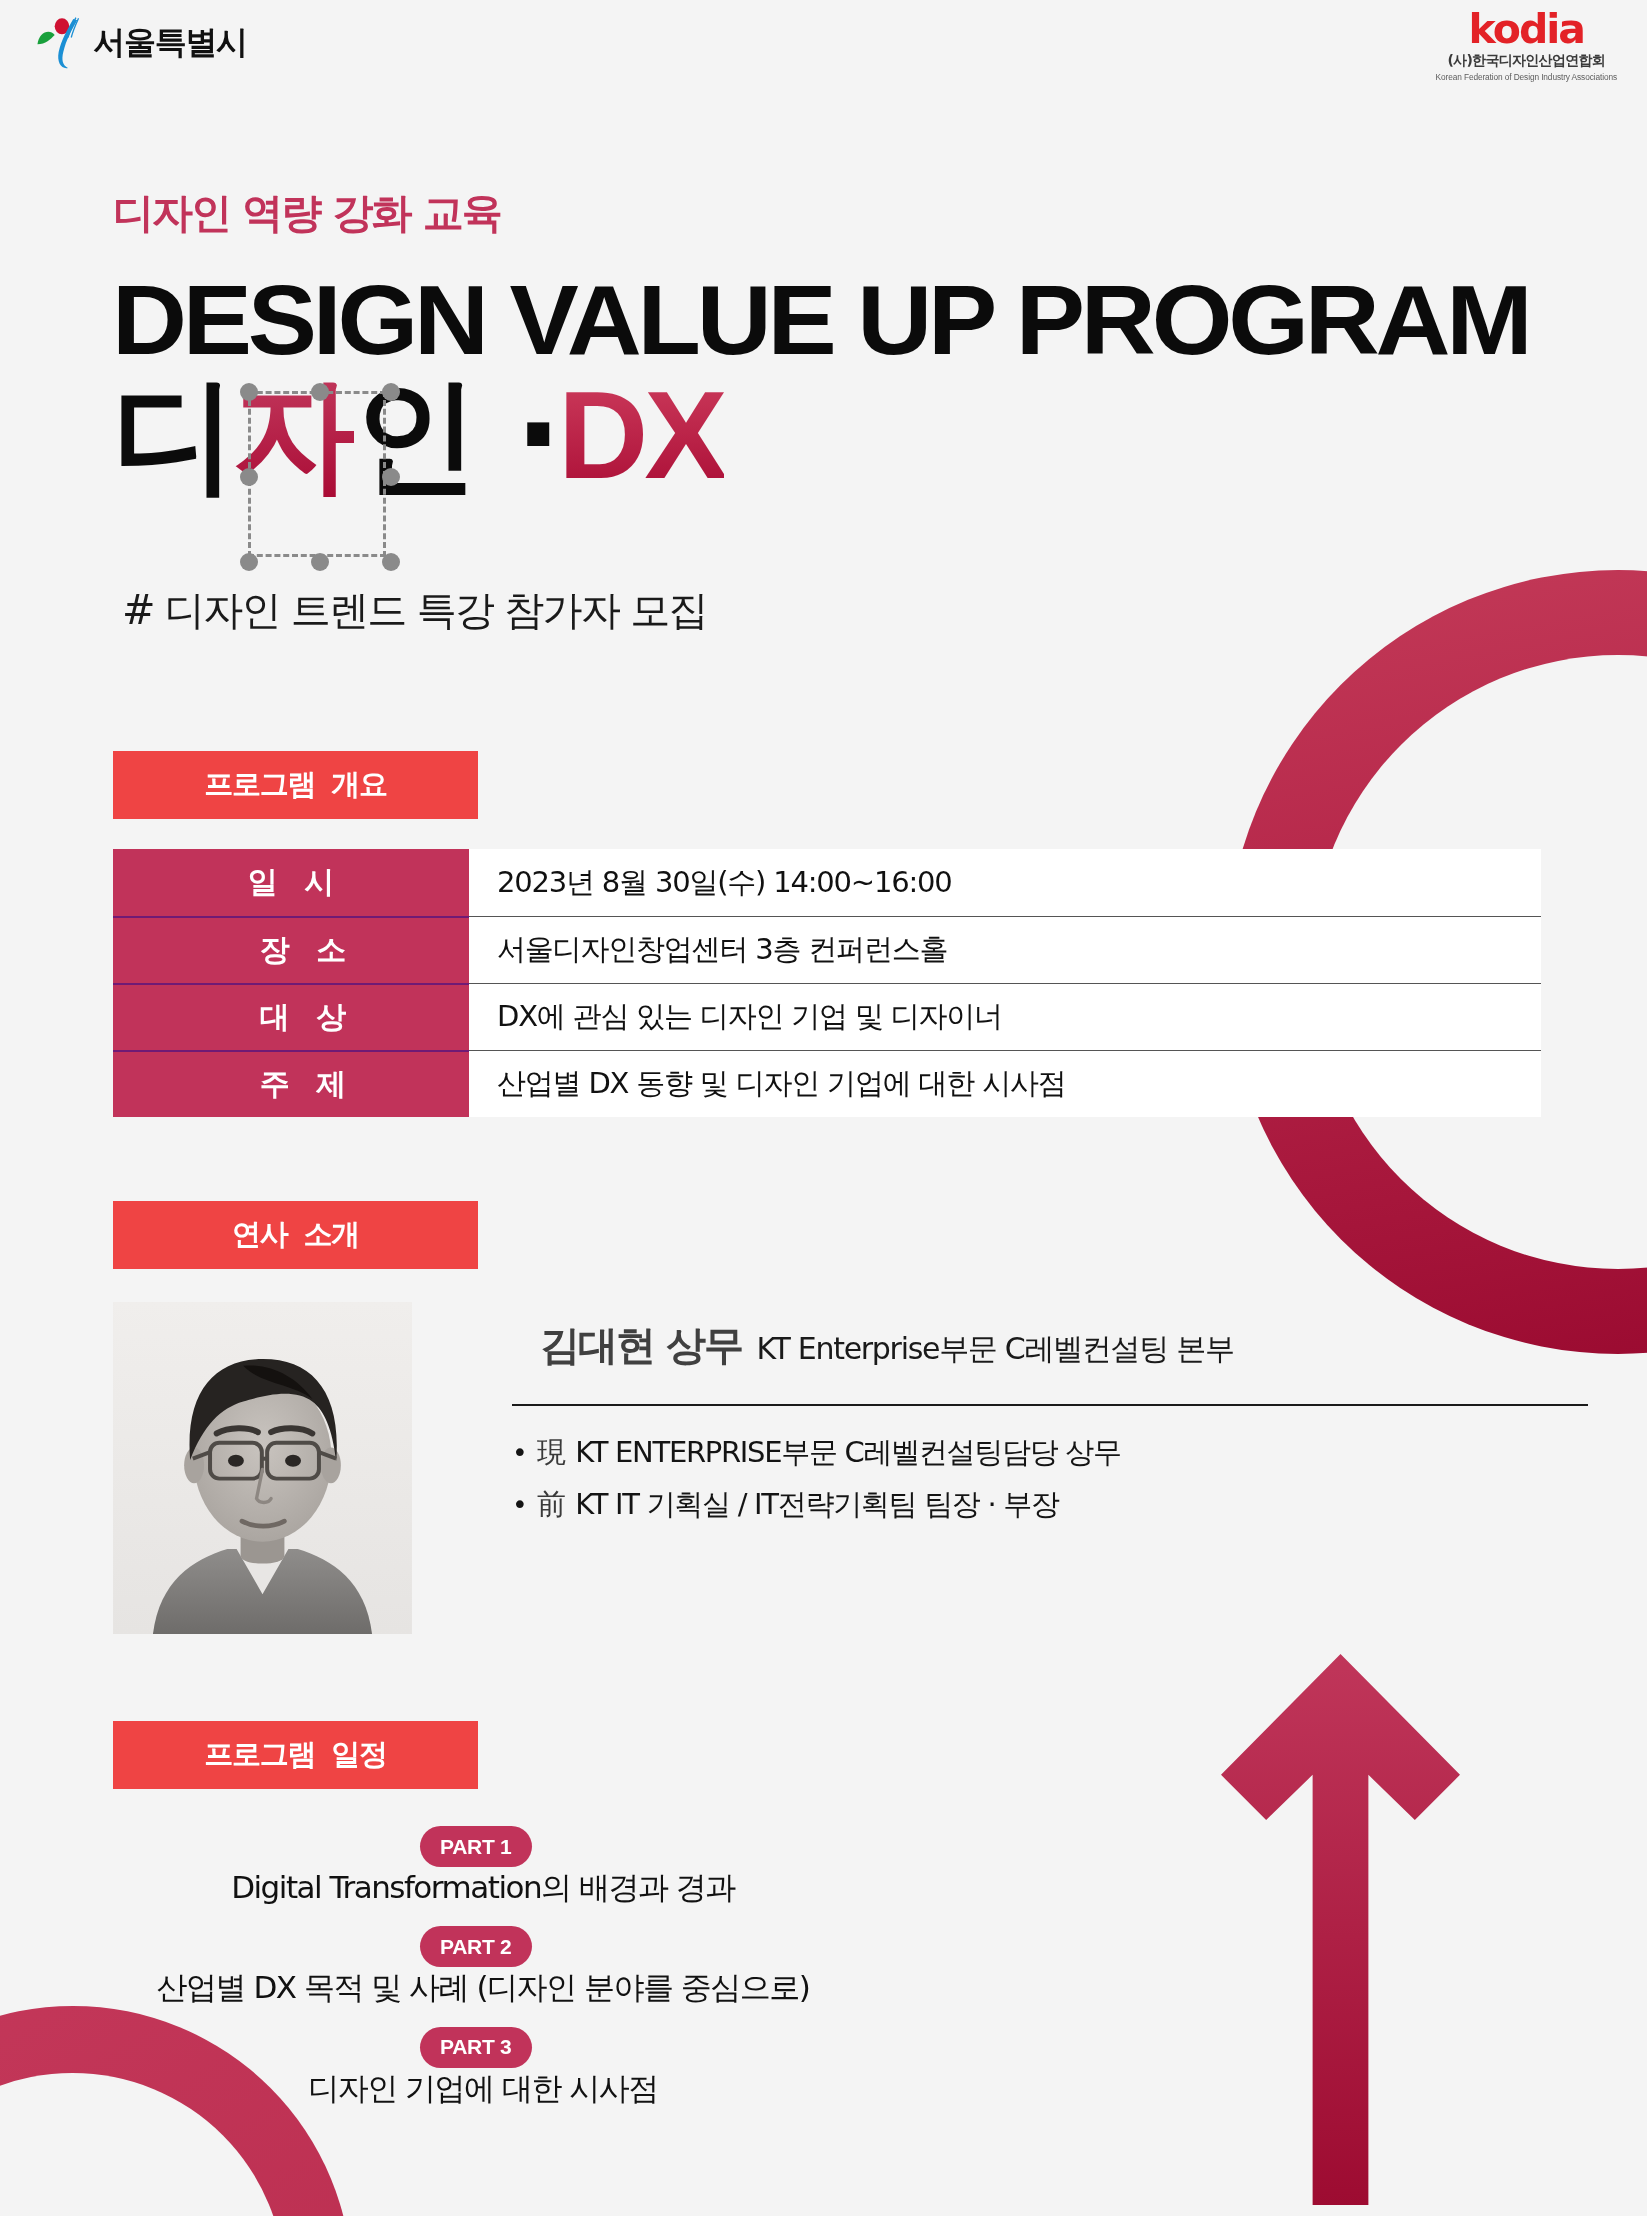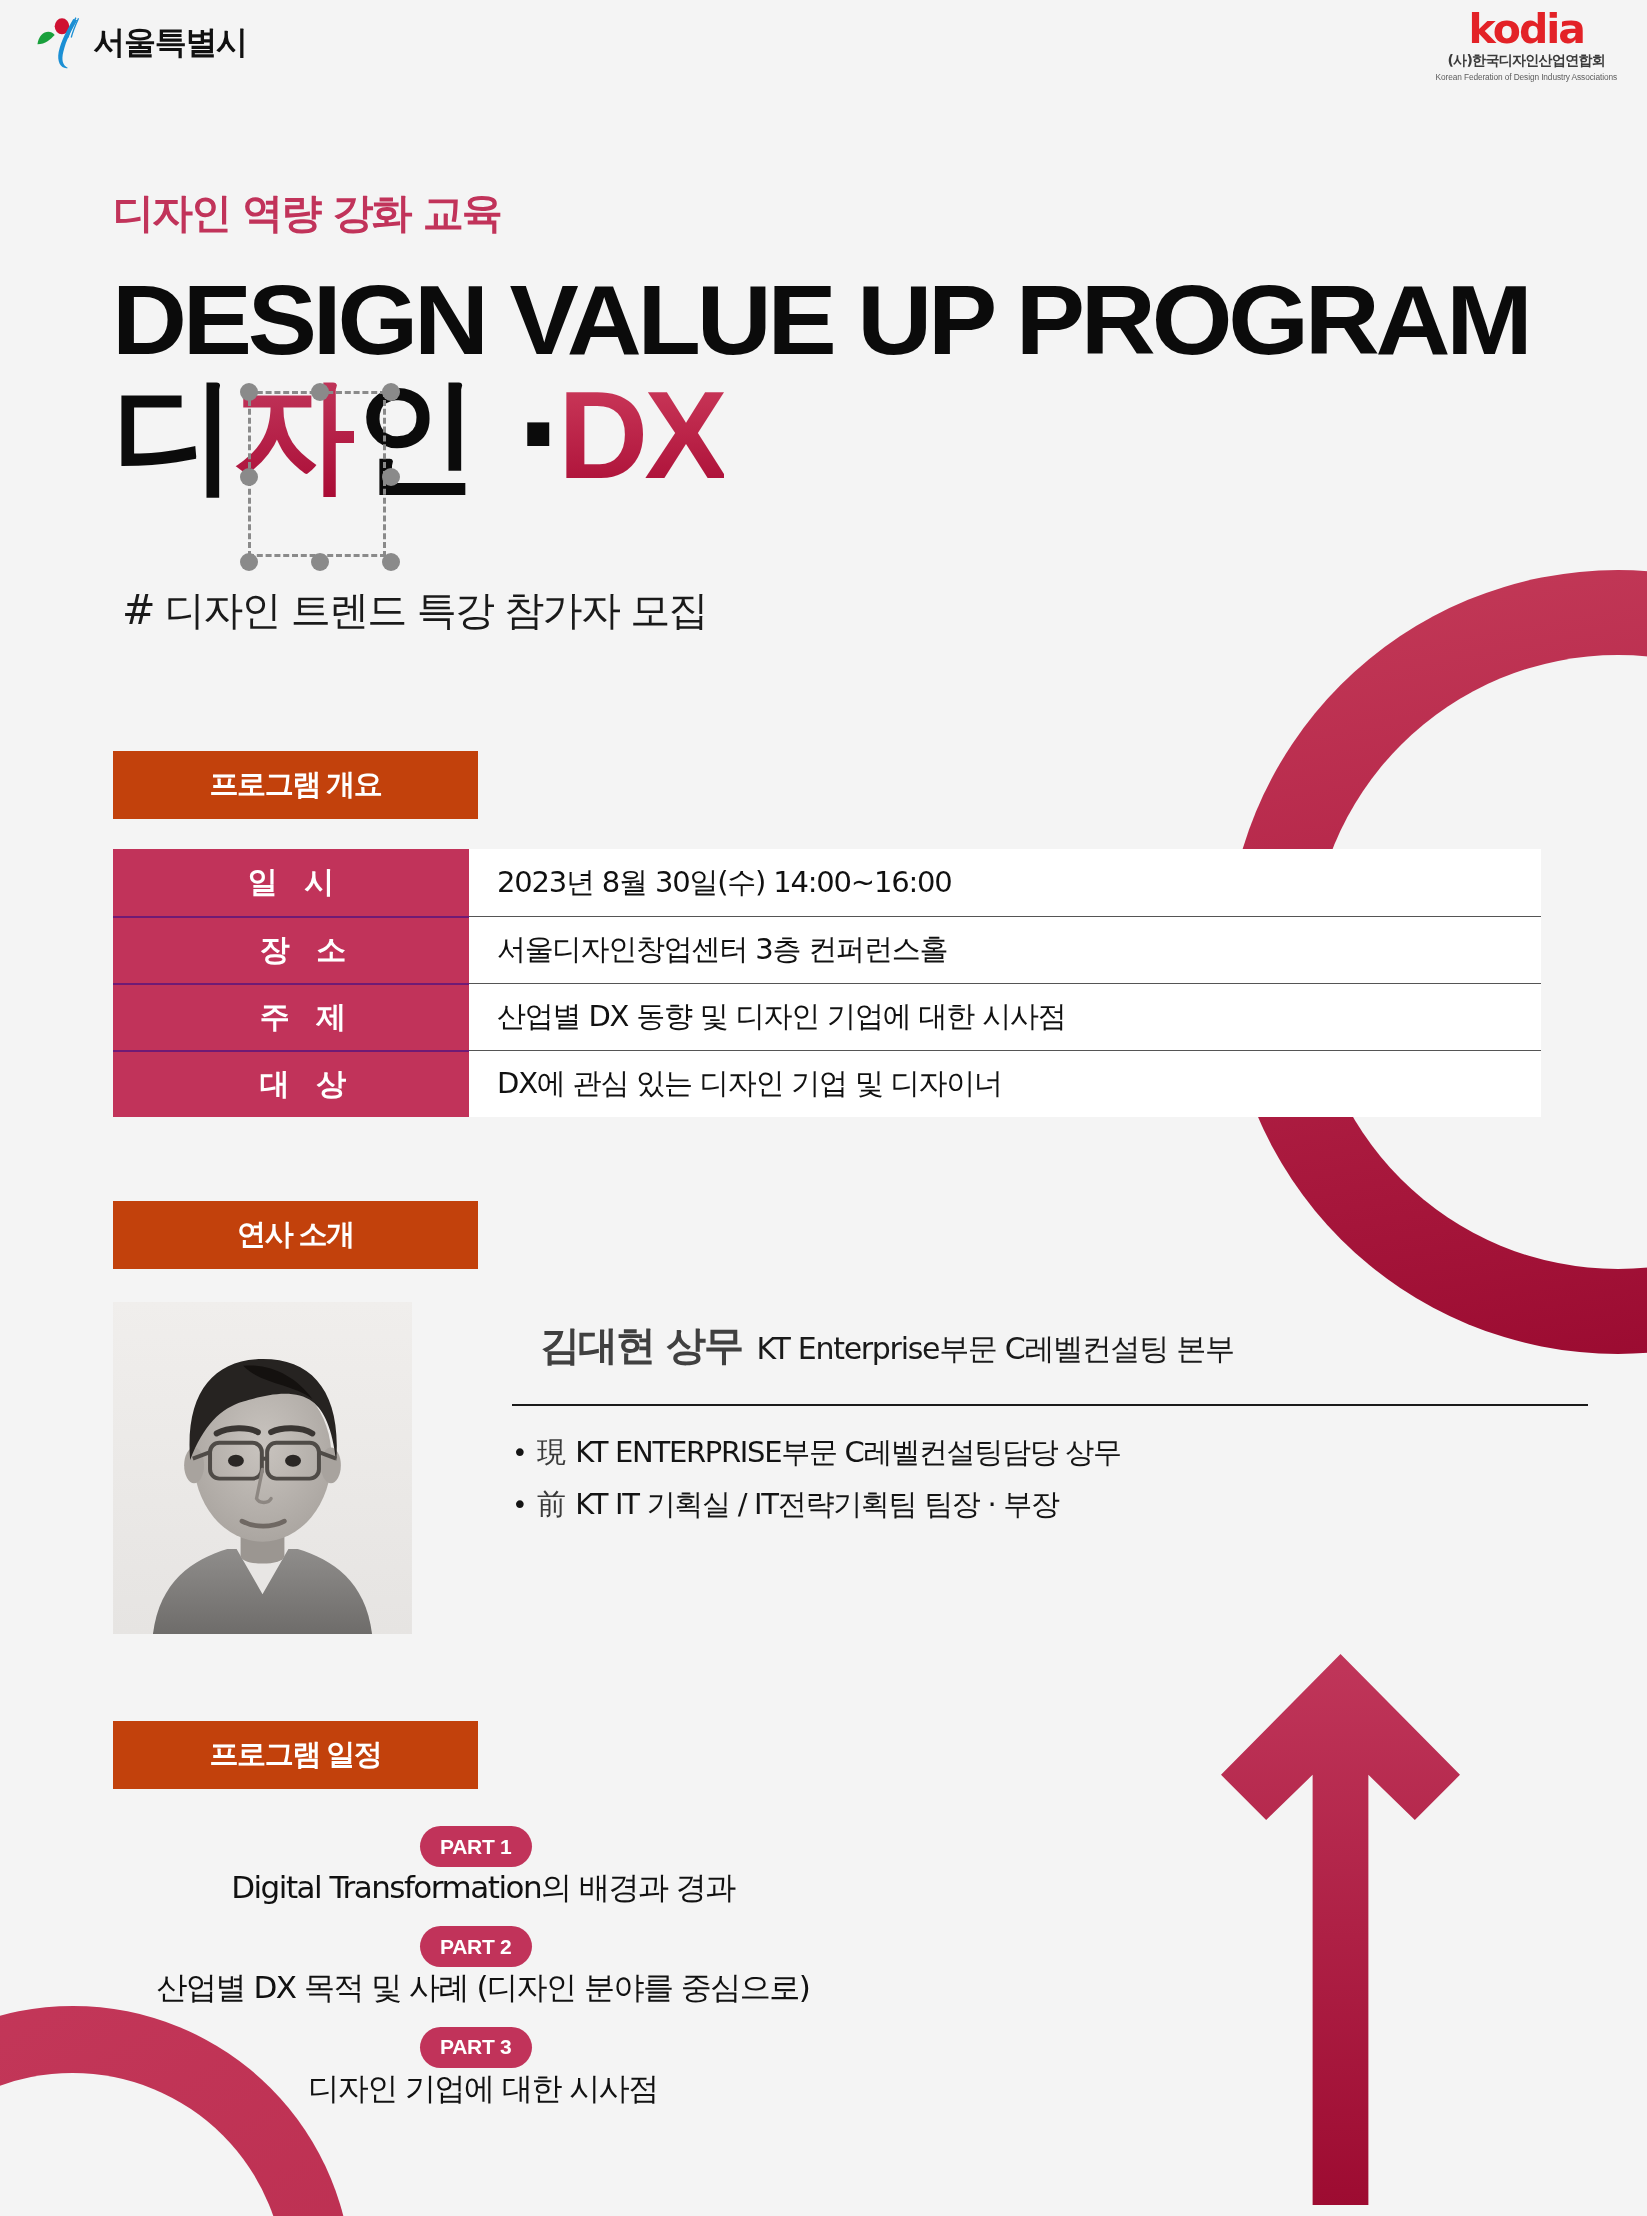--- a/index.html
+++ b/index.html
@@ -110,24 +110,24 @@
   }
 
   .subtitle {
     position:absolute; left:122px; top:583px;
     font-size:40px; color:#1a1a1a; letter-spacing:-1.7px;
     font-family:"DejaVu Sans", sans-serif;
   }
 
   
   .chip {
-    position:absolute; background:#c2410c; color:#fff;
+    position:absolute; background:#ef4444; color:#fff;
     font-size:29px; font-weight:700; letter-spacing:-1.3px;
     display:flex; align-items:center; justify-content:center;
-    font-family:Liberation Serif, serif;
+    font-family:Liberation Mono, monospace;
   }
   .chip-overview { left:113px; top:751px; width:365px; height:68px; }
   .chip-speaker  { left:113px; top:1201px; width:365px; height:68px; }
   .chip-schedule { left:113px; top:1721px; width:365px; height:68px; }
 
   
   .table { position:absolute; left:113px; top:849px; width:1428px; }
   .trow { display:flex; height:67px; }
   .trow + .trow .tlabel { border-top:2px solid #701a75;padding-left:24px; }
   .trow + .trow .tval { border-top:1.3px solid #555; }
@@ -257,26 +257,26 @@
   <div class="table">
     <div class="trow">
       <div class="tlabel">일 시</div>
       <div class="tval">2023년 8월 30일(수) 14:00~16:00</div>
     </div>
     <div class="trow">
       <div class="tlabel">장 소</div>
       <div class="tval">서울디자인창업센터 3층 컨퍼런스홀</div>
     </div>
     <div class="trow">
+      <div class="tlabel">대 상</div>
+      <div class="tval">DX에 관심 있는 디자인 기업 및 디자이너</div>
+    </div>
+    <div class="trow">
       <div class="tlabel">주 제</div>
       <div class="tval">산업별 DX 동향 및 디자인 기업에 대한 시사점</div>
-    </div>
-    <div class="trow">
-      <div class="tlabel">대 상</div>
-      <div class="tval">DX에 관심 있는 디자인 기업 및 디자이너</div>
     </div>
   </div>
 
   <div class="speaker">
 
     <div class="photo">
       <svg viewBox="0 0 450 500" width="299" height="332">
         <defs>
           <linearGradient id="bgP" x1="0" y1="0" x2="0" y2="1">
             <stop offset="0%" stop-color="#f0eeec"></stop>

